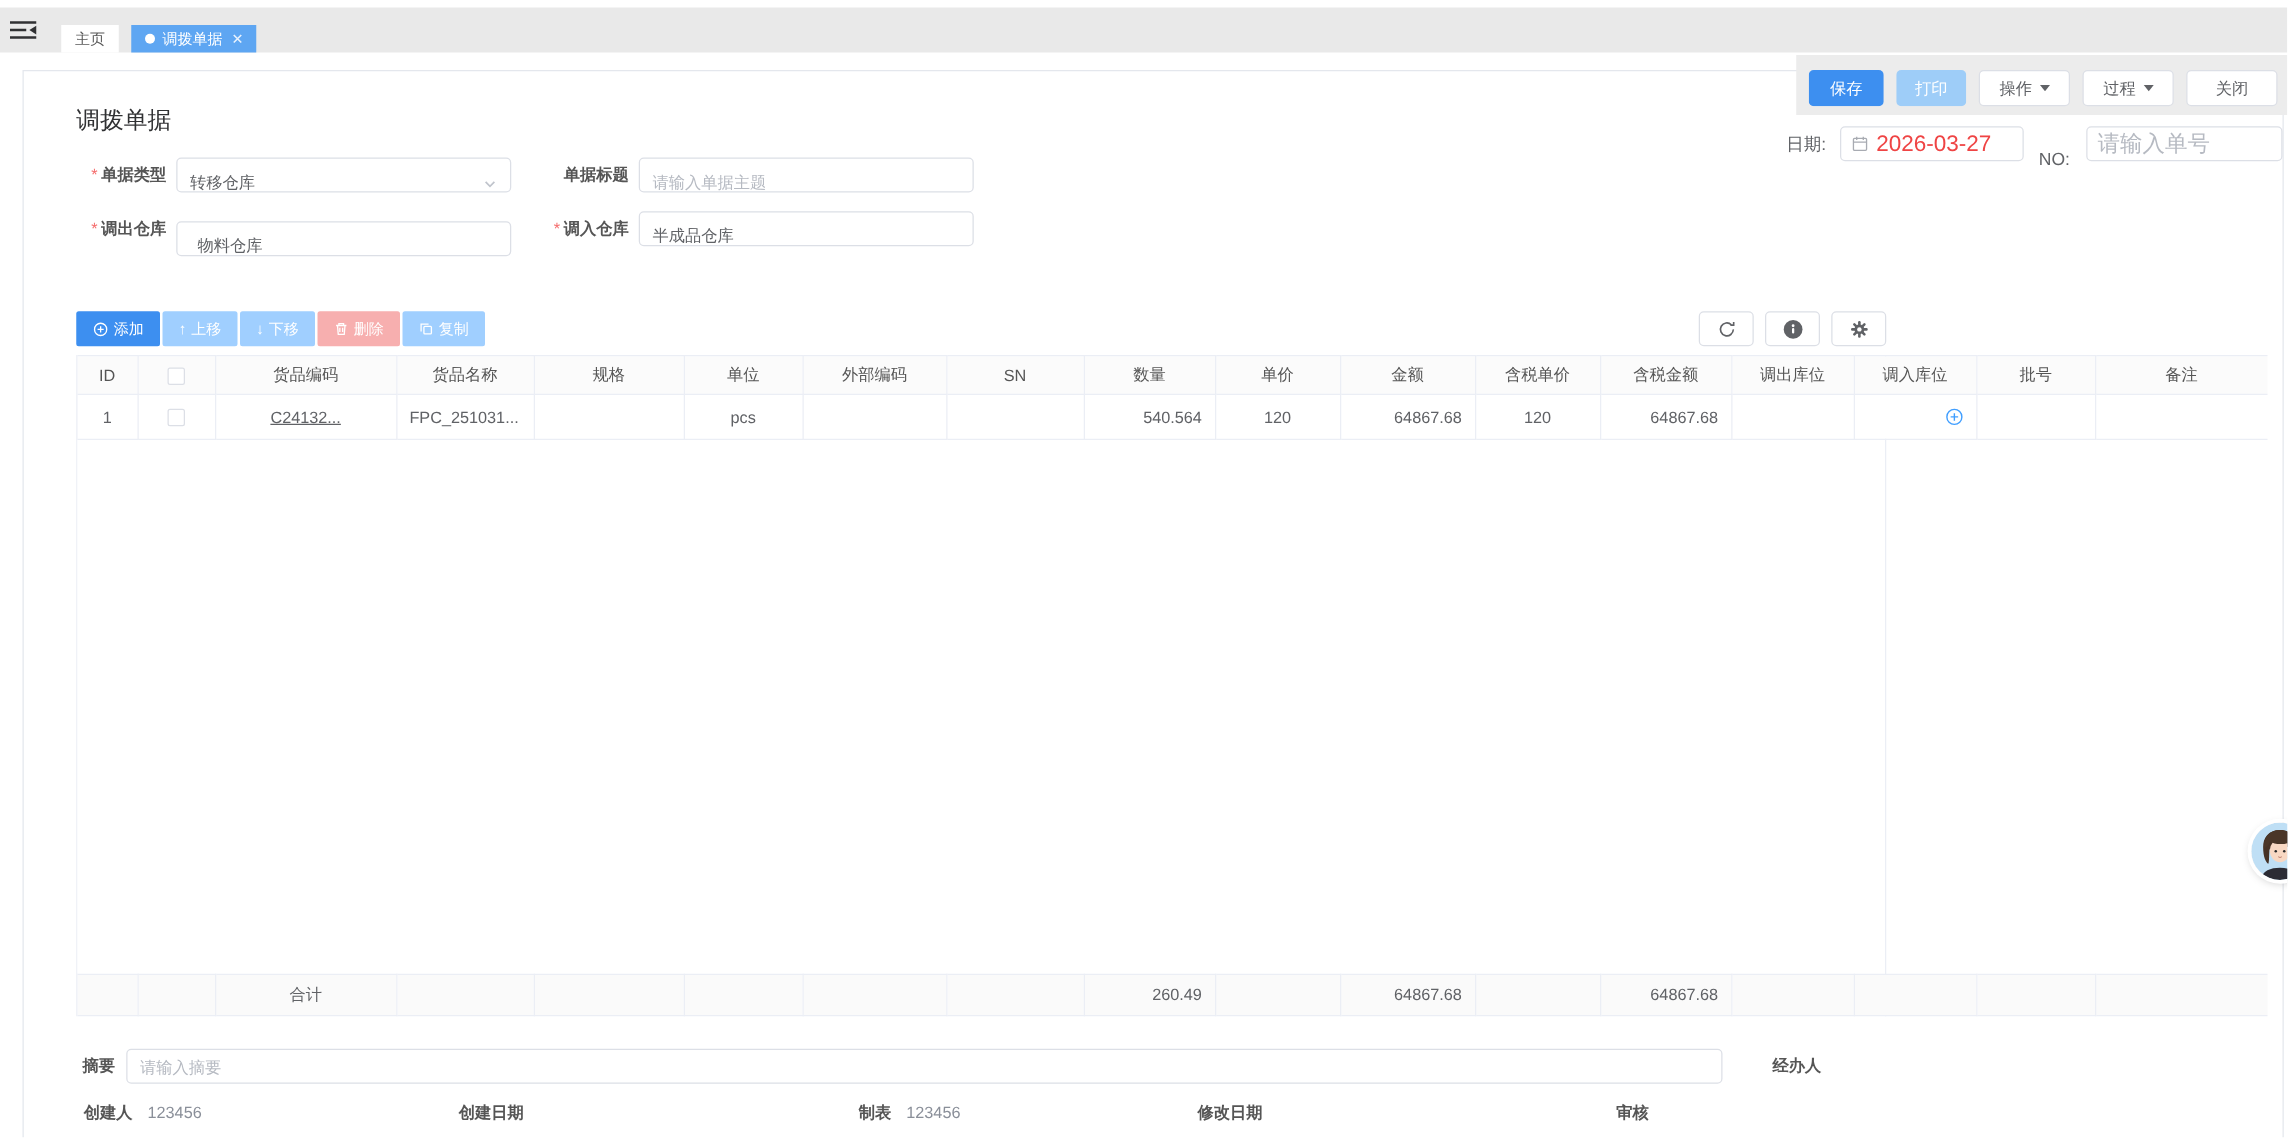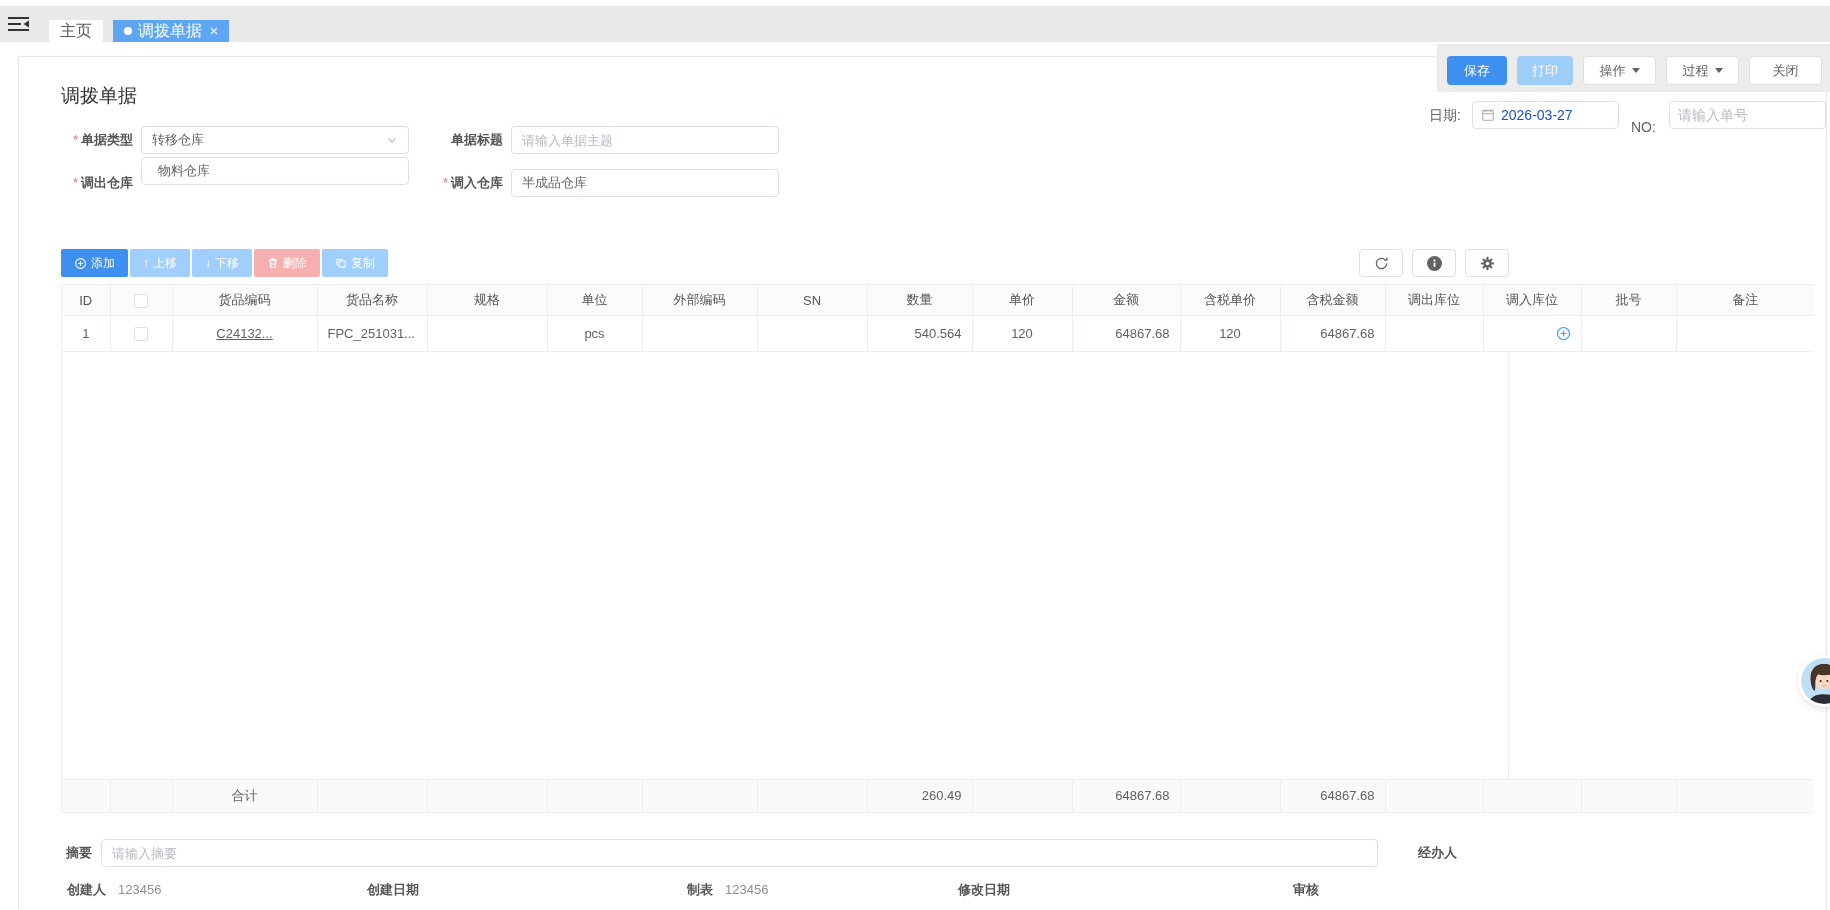--- a/index.html
+++ b/index.html
@@ -5,21 +5,21 @@
   * { box-sizing: border-box; margin: 0; padding: 0; }
   html,body { background:#fff; }
   body { font-family:"Liberation Sans","DejaVu Sans",sans-serif; }
   .screen { position:relative; width:1830px; height:910px; overflow:hidden; background:#fff; }
 
   
   .topbar { position:absolute; top:6px; left:0; right:0; height:36px; background:#e9e9e9;
             display:flex; align-items:flex-end; z-index:5; }
   .menu-btn { align-self:center; margin:0 19px 0 8px; width:22px; height:16px; cursor:pointer; display:flex; align-items:center; }
   .tab { height:22px; padding:0 11px; display:flex; align-items:center; gap:6px;
-         font-size:16px; color:#595959; background:#fff; cursor:pointer; white-space:nowrap;margin-top:32px; }
+         font-size:12px; color:#595959; background:#fff; cursor:pointer; white-space:nowrap;margin-top:32px; }
   .tab.active { background:#5ea6f2; color:#fff; margin-left:10px; }
   .tab .dot { width:8px; height:8px; border-radius:50%; background:#fff; }
   .tab .close-x { display:flex; align-items:center; opacity:.85; margin-left:2px; }
 
   
   .card { position:absolute; left:18px; top:56px; right:3px; height:860px;
           background:#fff; border:1px solid #e4e7ed; z-index:1; }
   .page-title { position:absolute; left:42px; top:26px; font-size:19px; color:#303133; font-weight:500; }
 
   
@@ -29,28 +29,28 @@
          gap:6px; cursor:pointer; border:1px solid transparent; white-space:nowrap; }
   .btn-primary { background:#3d8ff0; color:#fff; width:60px; }
   .btn-primary-disabled { background:#9ecdf8; color:#fff; width:56px; }
   .btn-plain { background:#fff; color:#606266; border-color:#dcdfe6; width:73px; }
   .caret { width:0; height:0; border-left:4px solid transparent; border-right:4px solid transparent; border-top:5px solid #606266; }
 
   
   .hdr-field-label { position:absolute; font-size:14px; color:#606266; line-height:28px; top:44px; }
   .hdr-input { position:absolute; top:44px; height:28px; border:1px solid #dcdfe6; border-radius:4px;
                display:flex; align-items:center; padding:0 8px; gap:6px; background:#fff; }
-  .hdr-input input { border:none; outline:none; width:100%; font-size:14px; color:#1d4ed8; font-family:inherit; background:transparent; }
+  .hdr-input input { border:none; outline:none; width:100%; font-size:18px; color:#ef4444; font-family:inherit; background:transparent; }
   input::placeholder { color:#b6bac2; }
 
   
   .f-label { position:absolute; font-size:13px; font-weight:600; color:#555; line-height:28px; text-align:right; }
   .req { color:#f56c6c; margin-right:3px; font-weight:400; }
   .f-input { position:absolute; width:268px; height:28px; border:1px solid #dcdfe6; border-radius:4px;
-             background:#fff; display:flex; align-items:center; padding:0 10px; }
+             background:#fff; display:flex; align-items:flex-end; padding:0 10px; }
   .f-input input { border:none; outline:none; width:100%; font-size:13px; color:#606266; font-family:inherit; background:transparent; }
   .f-input .chev { margin-left:auto; display:flex; align-items:center; }
 
   
   .table-sec { position:absolute; left:42px; top:192px; width:1448px; }
   .gtoolbar { display:flex; align-items:center; gap:2px; height:28px; margin-bottom:7px; }
   .tbtn { height:28px; padding:0 13px; font-size:12px; color:#fff; display:flex; align-items:center; gap:4px;
           cursor:pointer; border-radius:2px; }
   .tbtn-add { background:#3d8ff0; }
   .tbtn-blue { background:#a0cfff; }
@@ -153,21 +153,21 @@
       </span>
     </div>
     <div class="f-label" style="left:400px; top:69px; width:84px;">单据标题</div>
     <div class="f-input" style="left:492px; top:69px;">
       <input placeholder="请输入单据主题" style="">
     </div>
 
     <div class="f-label" style="left:30px; top:112px; width:84px;">
       <span class="req">*</span><span>调出仓库</span>
     </div>
-    <div class="f-input" style="left:122px; top:100px;padding-left:16px;">
+    <div class="f-input" style="left:122px; top:120px;padding-left:16px;">
       <input value="物料仓库" style="">
     </div>
     <div class="f-label" style="left:400px; top:112px; width:84px;">
       <span class="req">*</span><span>调入仓库</span>
     </div>
     <div class="f-input" style="left:492px; top:112px;">
       <input value="半成品仓库" style="">
     </div>
 
     <div class="table-sec">

